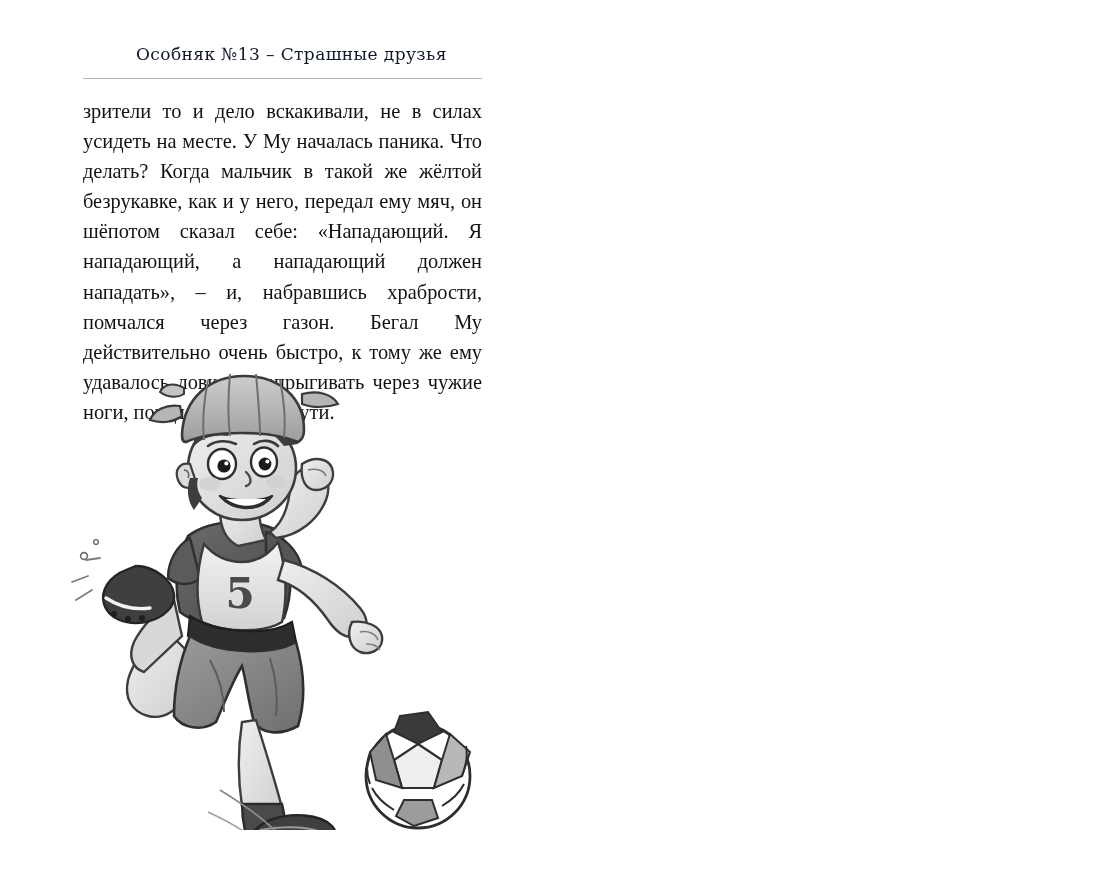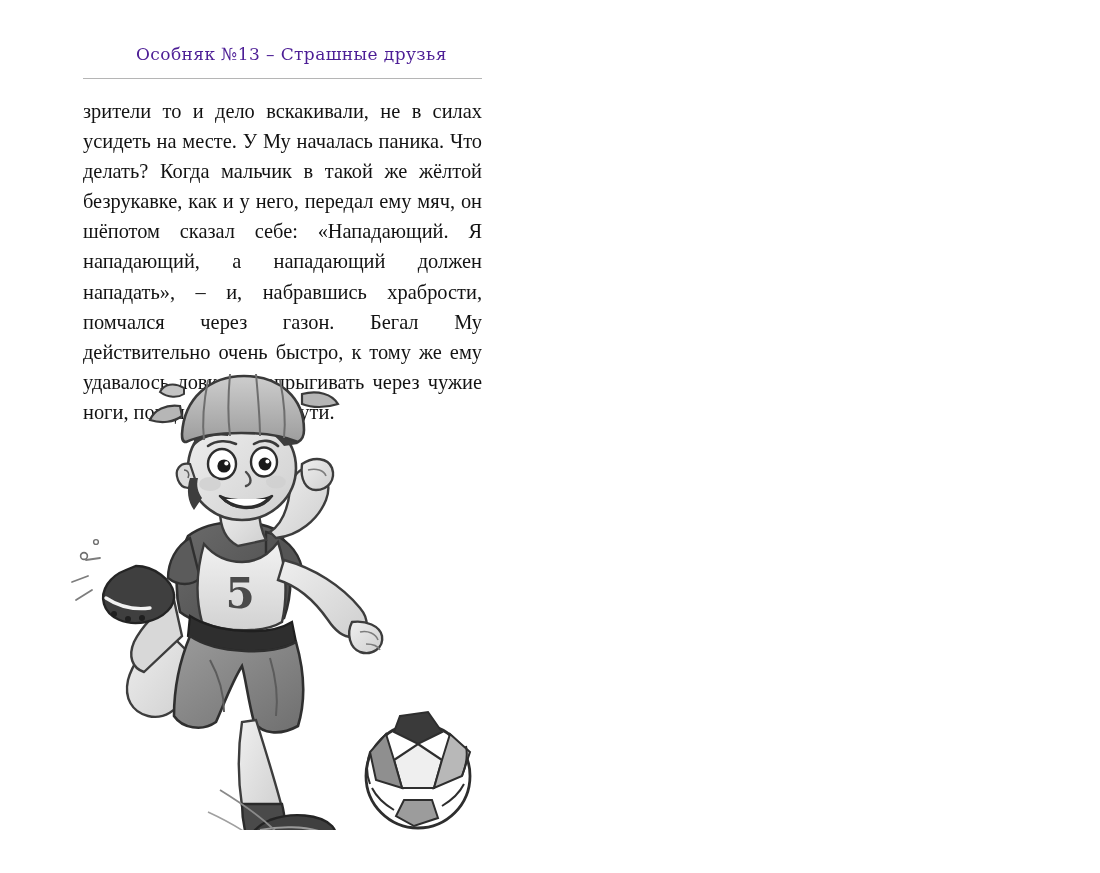--- a/index.html
+++ b/index.html
@@ -33,21 +33,21 @@
   .page-right { left: 550px; width: 550px; }
 
   
   .runhead {
     position: absolute;
     top: 44px;
     height: 26px;
     font-family: "DejaVu Serif", "Liberation Serif", serif;
     font-size: 17px;
     letter-spacing: 0.4px;
-    color: #4c1d95;
+    color: #0f172a;
     white-space: nowrap;
   }
   .runhead-left  { left: 136px; }
 
   .runrule {
     position: absolute;
     top: 78px;
     height: 1px;
     background: #b5b5b5;
   }

